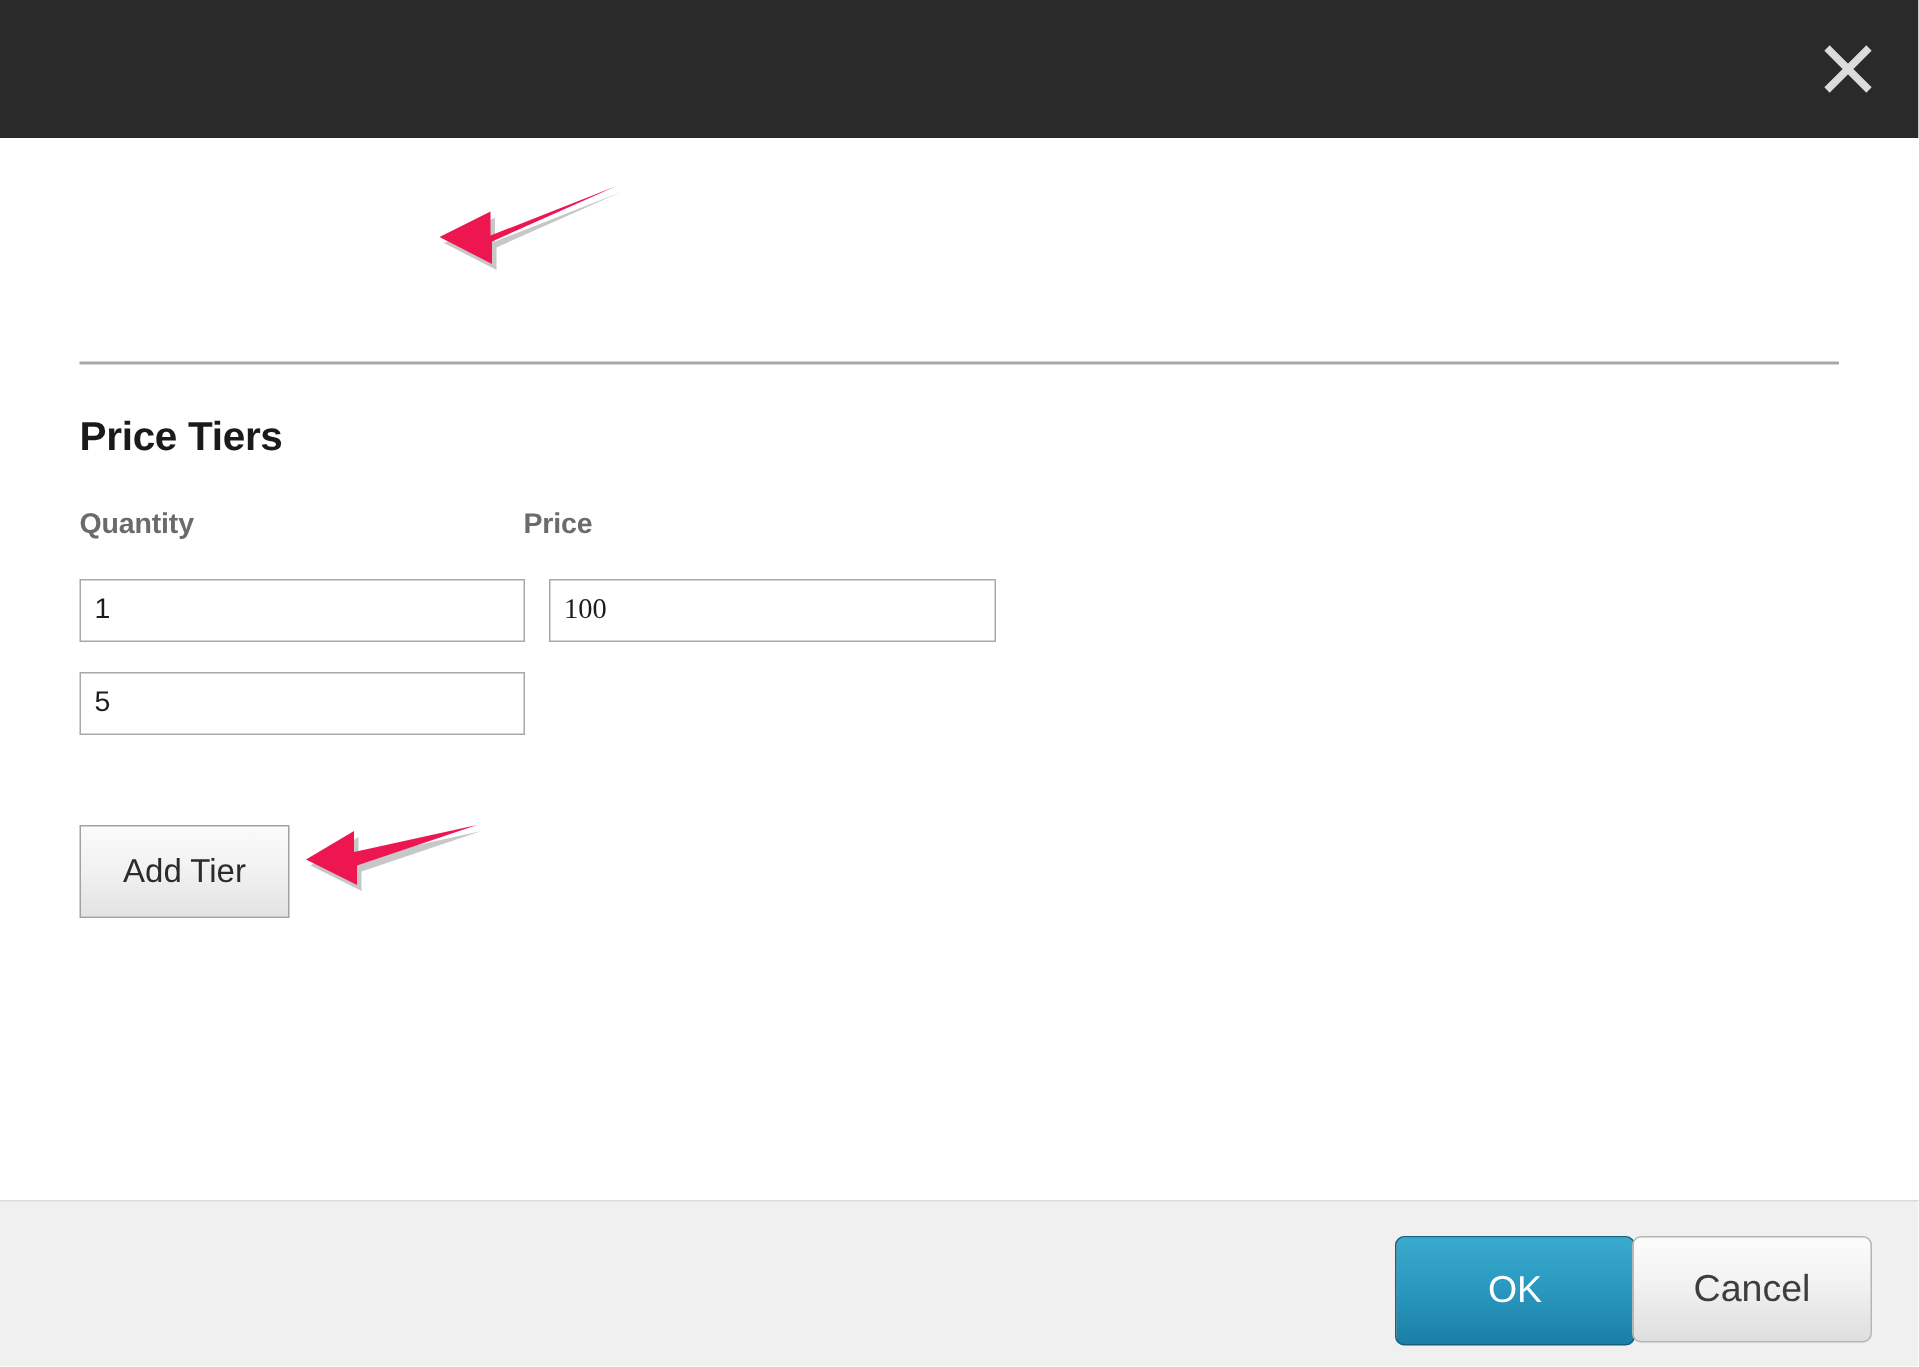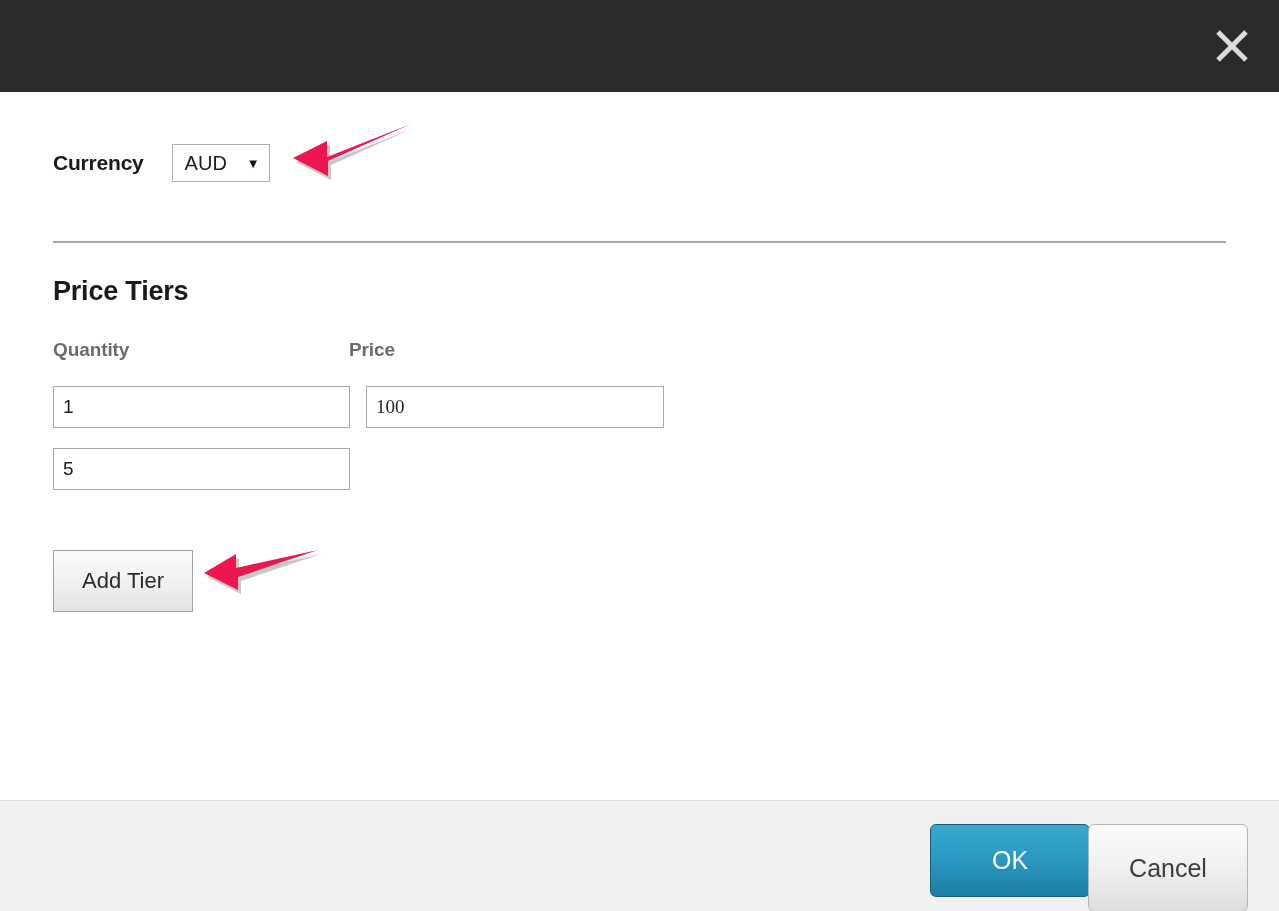--- a/index.html
+++ b/index.html
@@ -185,21 +185,21 @@
     font-size: 25px;
     cursor: pointer;
     padding: 0;
     margin-left: 28px;
   }
   .cancel-btn {
     position: absolute;
     top: 23px;
     left: 1088px;
     width: 160px;
-    height: 88px;
+    height: 71px;
     box-sizing: border-box;
     border: 1px solid #b5b5b5;
     border-radius: 6px;
     background: linear-gradient(to bottom, #fcfcfc 0%, #f0f0f0 50%, #dedede 100%);
     color: #3d3d3d;
     font-family: "Liberation Sans", sans-serif;
     font-size: 25px;
     cursor: pointer;
     padding: 0;
   }
@@ -221,27 +221,20 @@
       <svg width="40" height="40" viewBox="0 0 40 40">
         <line x1="6" y1="6" x2="34" y2="34" stroke="#dcdcdc" stroke-width="5" stroke-linecap="butt"></line>
         <line x1="34" y1="6" x2="6" y2="34" stroke="#dcdcdc" stroke-width="5" stroke-linecap="butt"></line>
       </svg>
     </span>
   </button>
 </div>
 
 <div class="dialog-body">
 
-  <div class="currency-row">
-    <div class="currency-label">Currency</div>
-    <div class="currency-select">
-      <span class="currency-value">AUD</span>
-      <span class="caret">▼</span>
-    </div>
-  </div>
 
   <div class="divider"></div>
 
   <div class="section-title">Price Tiers</div>
 
   <div class="col-headers">
     <div class="col-header qty">Quantity</div>
     <div class="col-header price">Price</div>
   </div>
 

